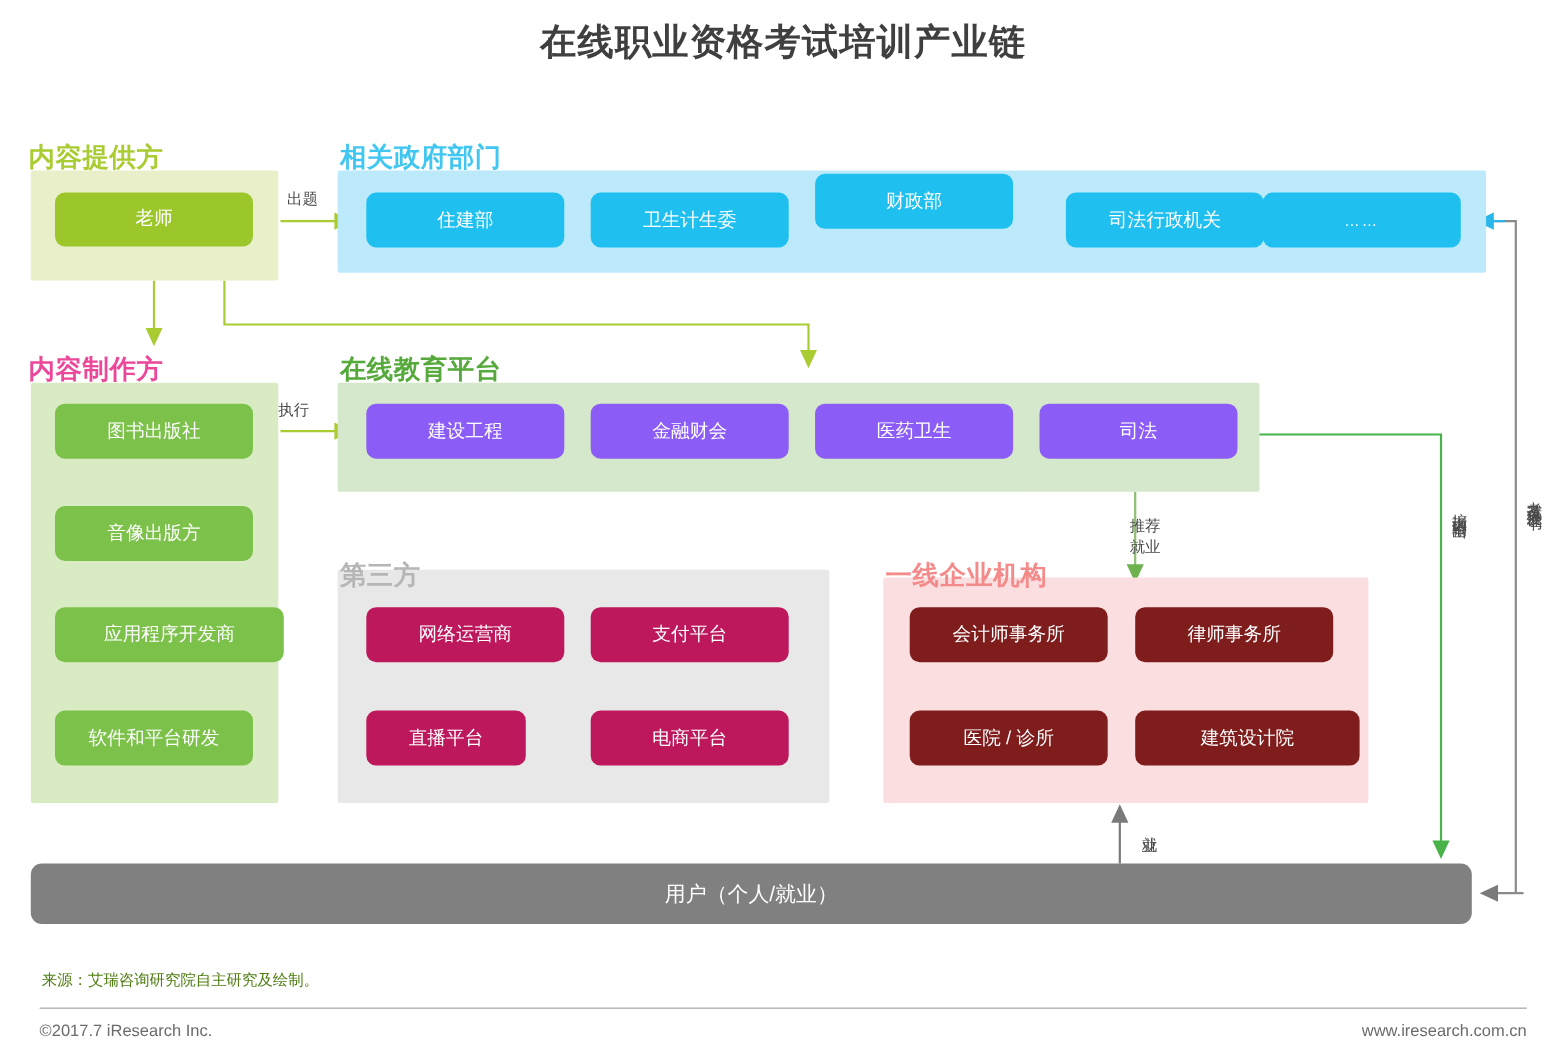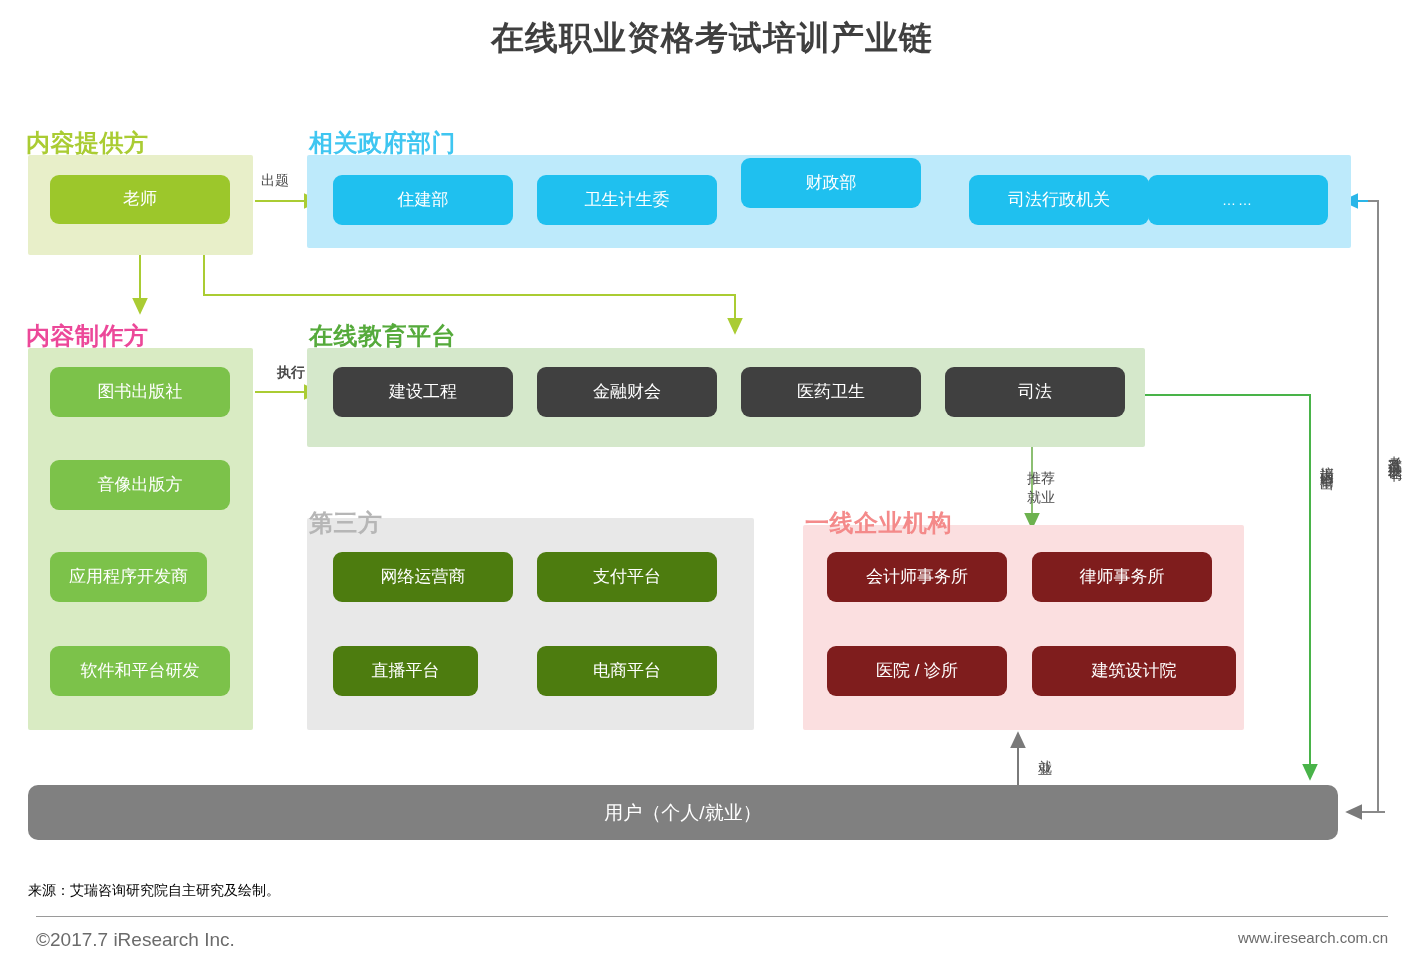--- a/index.html
+++ b/index.html
@@ -60,25 +60,25 @@
   #title-gov{ color:#3fc6f1; }
   .chip-gov{ background:#1fc0ef; }
   
   #panel-maker{ background:#d9ebc3; }
   #title-maker{ color:#ec4899; }
   .chip-maker{ background:#7cc24a; }
   
   #panel-platform{ background:#d5e8cb; }
   #title-platform{ color:#55aa3b; }
   .chip-platform{ background:#5cb council; }
-  .chip-platform{ background:#404040;text-align:right; }
+  .chip-platform{ background:#8b5cf6;text-align:right; }
   
   #panel-third{ background:#e8e8e8; }
   #title-third{ color:#b6b6b6; }
-  .chip-third{ background:#4d7c0f; }
+  .chip-third{ background:#be185d; }
   
   #panel-ent{ background:#fbdfe0; }
   #title-ent{ color:#f48a8a; }
   .chip-ent{ background:#7f1d1d; }
   
   #user-bar{
     position:absolute;
     left:28px; top:785px;
     width:1310px; height:55px;
     background:#808080;
@@ -99,34 +99,34 @@
   }
   .edge-label.vertical{
     writing-mode:vertical-rl;
     text-orientation:upright;
     letter-spacing:2px;
     white-space:nowrap;
   }
   
   #source-note{
     position:absolute;
-    left:28px; top:882px;
+    left:38px; top:882px;
     font-size:14px;
-    color:#000000;
+    color:#4d7c0f;
   }
   #footer-rule{
     position:absolute;
     left:36px; top:916px;
     width:1352px; height:1px;
     background:#9a9a9a;
   }
   #copyright{
     position:absolute;
     left:36px; top:929px;
-    font-size:19px;
+    font-size:15px;
     color:#6b6b6b;
   }
   #site{
     position:absolute;
     right:36px; top:929px;
     font-size:15px;
     color:#6b6b6b;
   }
 </style>
 </head>
@@ -183,21 +183,21 @@
   <div class="chip chip-gov" style="left:333px; top:175px; width:180px; height:50px;">住建部</div>
   <div class="chip chip-gov" style="left:537px; top:175px; width:180px; height:50px;">卫生计生委</div>
   <div class="chip chip-gov" style="left:741px; top:158px; width:180px; height:50px;">财政部</div>
   <div class="chip chip-gov" style="left:945px; top:175px; width:180px; height:50px;margin-left:24px;">司法行政机关</div>
   <div class="chip chip-gov" style="left:1148px; top:175px; width:180px; height:50px; font-size:14px; letter-spacing:2px;">……</div>
 
   <div class="panel" id="panel-maker" style="left:28px; top:348px; width:225px; height:382px;"></div>
   <div class="panel-title" id="title-maker" style="left:26px; top:320px;">内容制作方</div>
   <div class="chip chip-maker" style="left:50px; top:367px; width:180px; height:50px;">图书出版社</div>
   <div class="chip chip-maker" style="left:50px; top:460px; width:180px; height:50px;">音像出版方</div>
-  <div class="chip chip-maker" style="left:50px; top:552px; width:157px; height:50px;">应用程序开发商</div>
+  <div class="chip chip-maker" style="left:50px; top:552px; width:208px; height:50px;">应用程序开发商</div>
   <div class="chip chip-maker" style="left:50px; top:646px; width:180px; height:50px;">软件和平台研发</div>
 
   <div class="panel" id="panel-platform" style="left:307px; top:348px; width:838px; height:99px;"></div>
   <div class="panel-title" id="title-platform" style="left:309px; top:320px;">在线教育平台</div>
   <div class="chip chip-platform" style="left:333px; top:367px; width:180px; height:50px;">建设工程</div>
   <div class="chip chip-platform" style="left:537px; top:367px; width:180px; height:50px;">金融财会</div>
   <div class="chip chip-platform" style="left:741px; top:367px; width:180px; height:50px;">医药卫生</div>
   <div class="chip chip-platform" style="left:945px; top:367px; width:180px; height:50px;">司法</div>
 
   <div class="panel" id="panel-third" style="left:307px; top:518px; width:447px; height:212px;"></div>
@@ -212,21 +212,21 @@
   <div class="chip chip-ent" style="left:827px; top:552px; width:180px; height:50px;">会计师事务所</div>
   <div class="chip chip-ent" style="left:1032px; top:552px; width:180px; height:50px;">律师事务所</div>
   <div class="chip chip-ent" style="left:827px; top:646px; width:180px; height:50px;">医院 / 诊所</div>
   <div class="chip chip-ent" style="left:1032px; top:646px; width:204px; height:50px;">建筑设计院</div>
 
   <div id="user-bar">
     <span>用户（个人/就业）</span>
   </div>
 
   <div class="edge-label" style="left:261px; top:172px;">出题</div>
-  <div class="edge-label" style="left:277px; top:364px;font-weight:bold;">执行</div>
+  <div class="edge-label" style="left:253px; top:364px;">执行</div>
 
   <div class="edge-label" style="left:1027px; top:470px;">推荐</div>
   <div class="edge-label" style="left:1027px; top:489px;">就业</div>
 
   <div class="edge-label" style="left:1036px; top:738px; width:20px;">
     <span style="writing-mode:vertical-rl; text-orientation:upright; letter-spacing:1px;">就业</span>
   </div>
 
   <div class="edge-label vertical" style="left:1318px; top:455px;">培训内容输出</div>
   <div class="edge-label vertical" style="left:1386px; top:445px;">考试及颁发证书</div>

